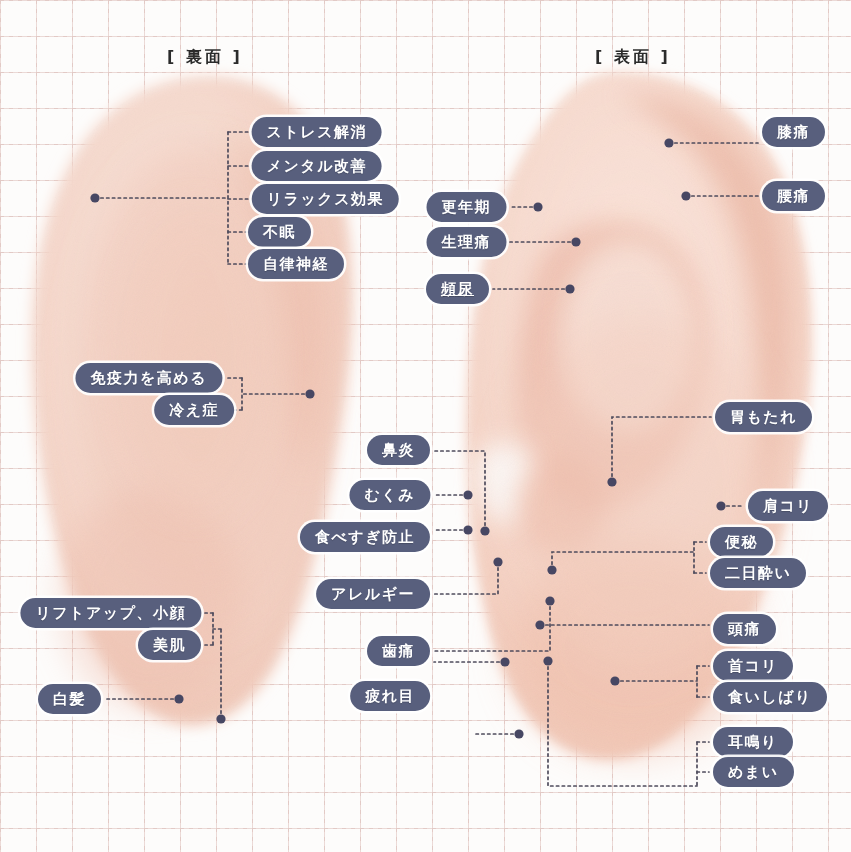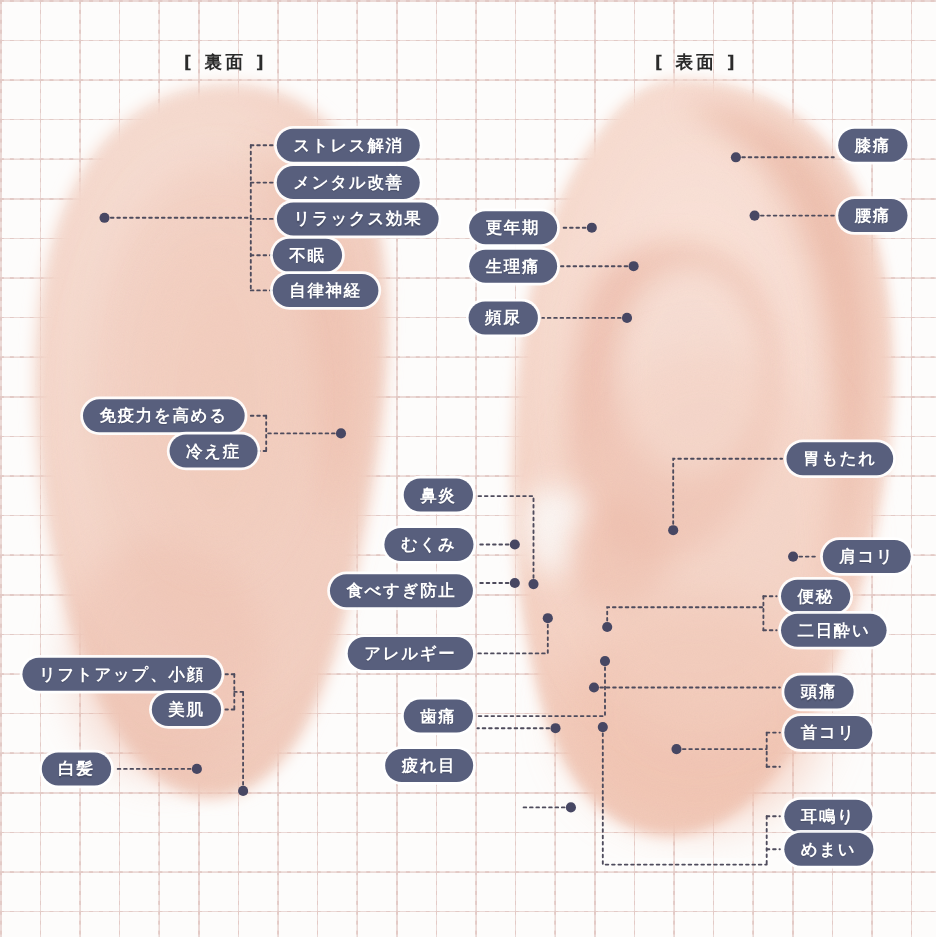--- a/index.html
+++ b/index.html
@@ -313,29 +313,30 @@
   <div class="pill r" style="left:222px;top:378px;">免疫力を高める</div>
   <div class="pill r" style="left:234px;top:410px;">冷え症</div>
   <div class="pill r" style="left:201px;top:613px;">リフトアップ、小顔</div>
   <div class="pill r" style="left:201px;top:645px;">美肌</div>
   <div class="pill r" style="left:101px;top:699px;">白髪</div>
 
   <div class="pill l" style="left:762px;top:132px;">膝痛</div>
   <div class="pill l" style="left:762px;top:196px;">腰痛</div>
   <div class="pill r" style="left:506px;top:207px;">更年期</div>
   <div class="pill r" style="left:506px;top:242px;">生理痛</div>
-  <div class="pill r" style="left:489px;top:289px;">頻尿</div>
+  <div class="pill r" style="left:489px;top:289px;text-decoration:underline;">頻尿</div>
   <div class="pill l" style="left:715px;top:417px;">胃もたれ</div>
   <div class="pill r" style="left:430px;top:450px;">鼻炎</div>
   <div class="pill r" style="left:430px;top:495px;text-align:right;">むくみ</div>
   <div class="pill r" style="left:430px;top:537px;">食べすぎ防止</div>
   <div class="pill l" style="left:748px;top:506px;">肩コリ</div>
   <div class="pill l" style="left:710px;top:542px;">便秘</div>
   <div class="pill l" style="left:710px;top:573px;">二日酔い</div>
   <div class="pill r" style="left:430px;top:594px;">アレルギー</div>
   <div class="pill l" style="left:713px;top:629px;">頭痛</div>
   <div class="pill r" style="left:430px;top:651px;">歯痛</div>
   <div class="pill l" style="left:713px;top:666px;">首コリ</div>
+  <div class="pill l" style="left:713px;top:697px;">食いしばり</div>
   <div class="pill r" style="left:430px;top:696px;">疲れ目</div>
   <div class="pill l" style="left:713px;top:742px;">耳鳴り</div>
   <div class="pill l" style="left:713px;top:772px;">めまい</div>
 
 </div>
 
 </body></html>

